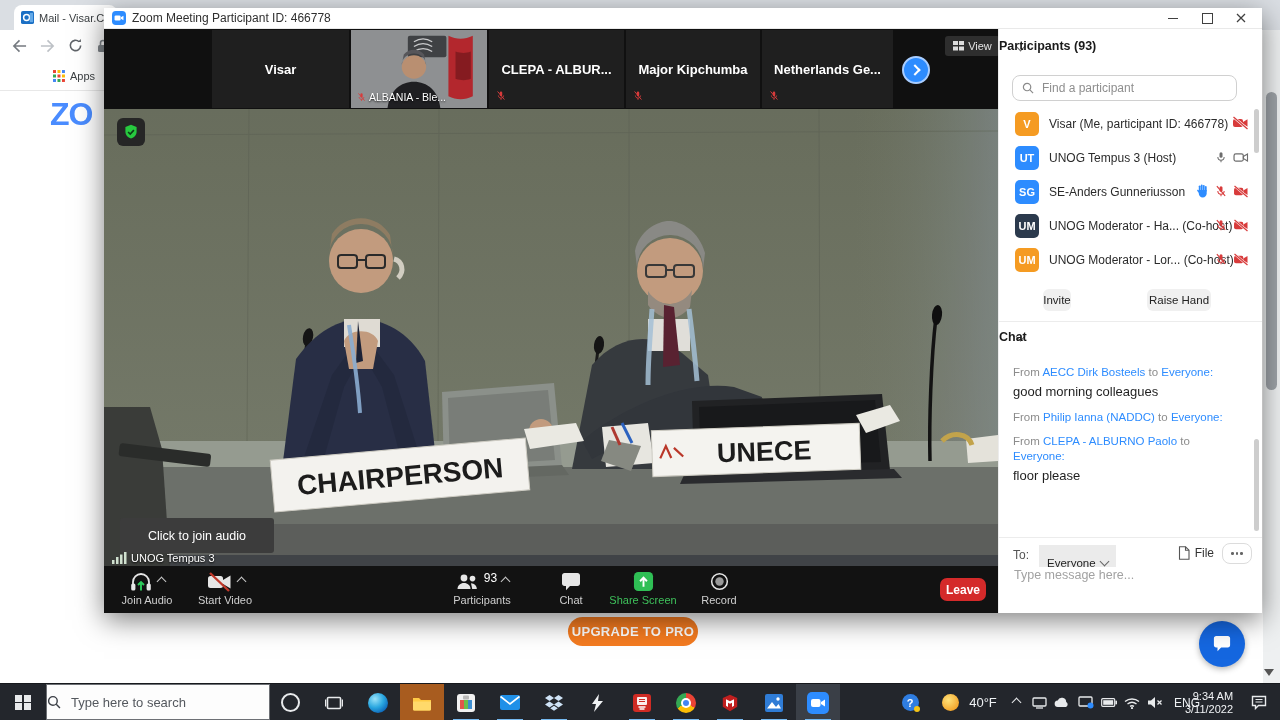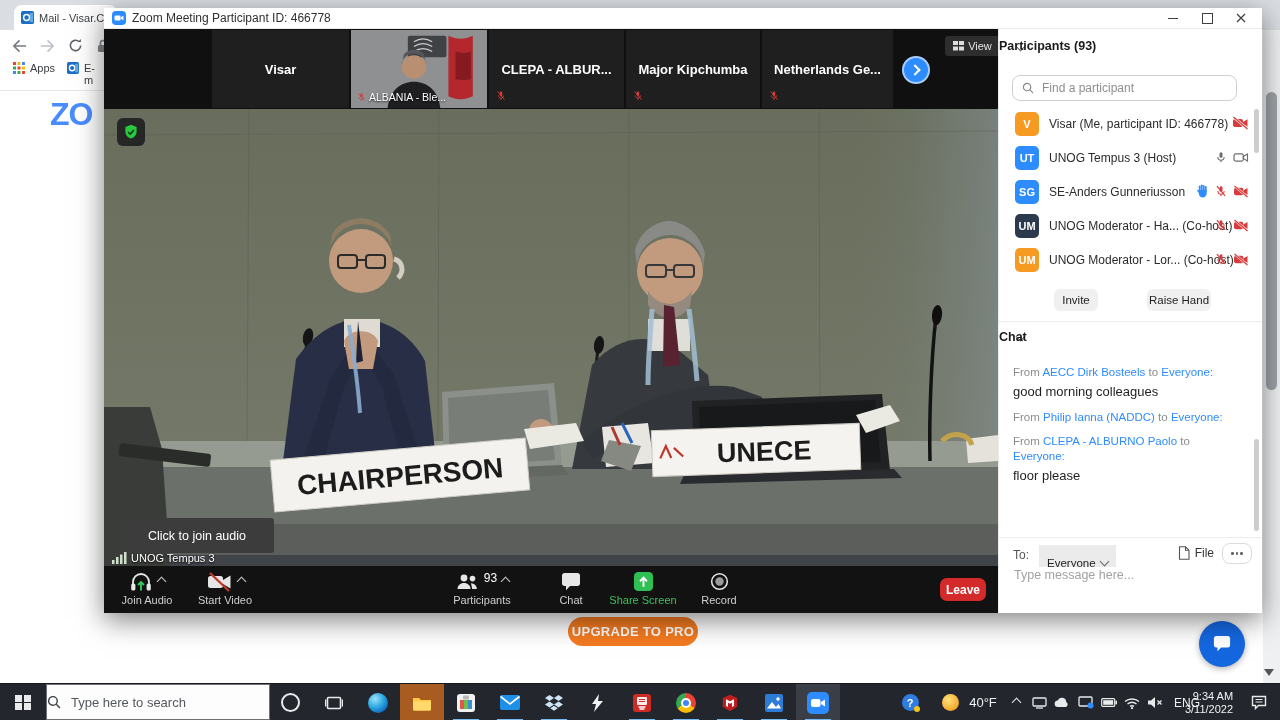--- a/index.html
+++ b/index.html
@@ -1,19 +1,19 @@
 <!DOCTYPE html>
 <html><head>
 <meta charset="utf-8">
 <style>
   html,body{margin:0;padding:0;background:#000;}
   #screen{position:relative;width:1280px;height:720px;overflow:hidden;background:#fff;
     font-family:"Liberation Sans",sans-serif;-webkit-font-smoothing:antialiased;}
   .abs{position:absolute;}
-  .flex{display:flex;}
+  .flex{display:flex;align-items:center;padding-left:40px;}
   .chv{display:inline-block;width:6px;height:6px;border-right:1.6px solid #666;border-bottom:1.6px solid #666;}
   .chv.down{transform:rotate(45deg);}
   .chv.up{transform:rotate(-135deg);}
   .chv.right{transform:rotate(-45deg);}
   .chv.w{border-color:#c9c9c9;}
   
   #tabstrip{left:0;top:0;width:1280px;height:30px;background:#dadee3;}
   #btab{left:14px;top:5px;width:96px;height:25px;background:#fff;border-radius:8px 8px 0 0;display:flex;align-items:center;padding-left:7px;overflow:hidden;white-space:nowrap;}
   #btab span{font-size:11px;color:#3c4043;margin-left:5px;}
   #btoolbar{left:0;top:30px;width:104px;height:32px;background:#fff;border-bottom:1px solid #f0f0f0;}
@@ -538,21 +538,21 @@
               </svg>
             <svg width="16" height="13" viewBox="0 0 17 14">
                 <rect x="1" y="3" width="10" height="8" rx="2" fill="#d83b3b"></rect>
                 <path d="M11 6l4.5-2.8v7.6L11 8z" fill="#d83b3b"></path>
                 <line x1="1.5" y1="1" x2="15.5" y2="13" stroke="#fff" stroke-width="2.4"></line>
                 <line x1="1.5" y1="1" x2="15.5" y2="13" stroke="#d83b3b" stroke-width="1.3"></line>
               </svg>
           </div>
         </div>
 
-        <div class="pbtn" style="left:55px;width:44px">Invite</div>
+        <div class="pbtn" style="left:44px;width:28px">Invite</div>
         <div class="pbtn" style="left:148px;width:64px">Raise Hand</div>
         <div class="pscroll" style="top:80px;height:44px"></div>
 
         <div class="divider" style="top:292px"></div>
         <i class="chv down abs" style="left:18px;top:304px"></i>
         <div class="phead" style="top:301px">Chat</div>
 
         <div class="abs" style="left:14px;top:336px;width:228px">
           <div class="msg">
             <div class="meta"><span>From</span> <b>AECC Dirk Bosteels</b> <span>to</span> <b>Everyone:</b></div>

